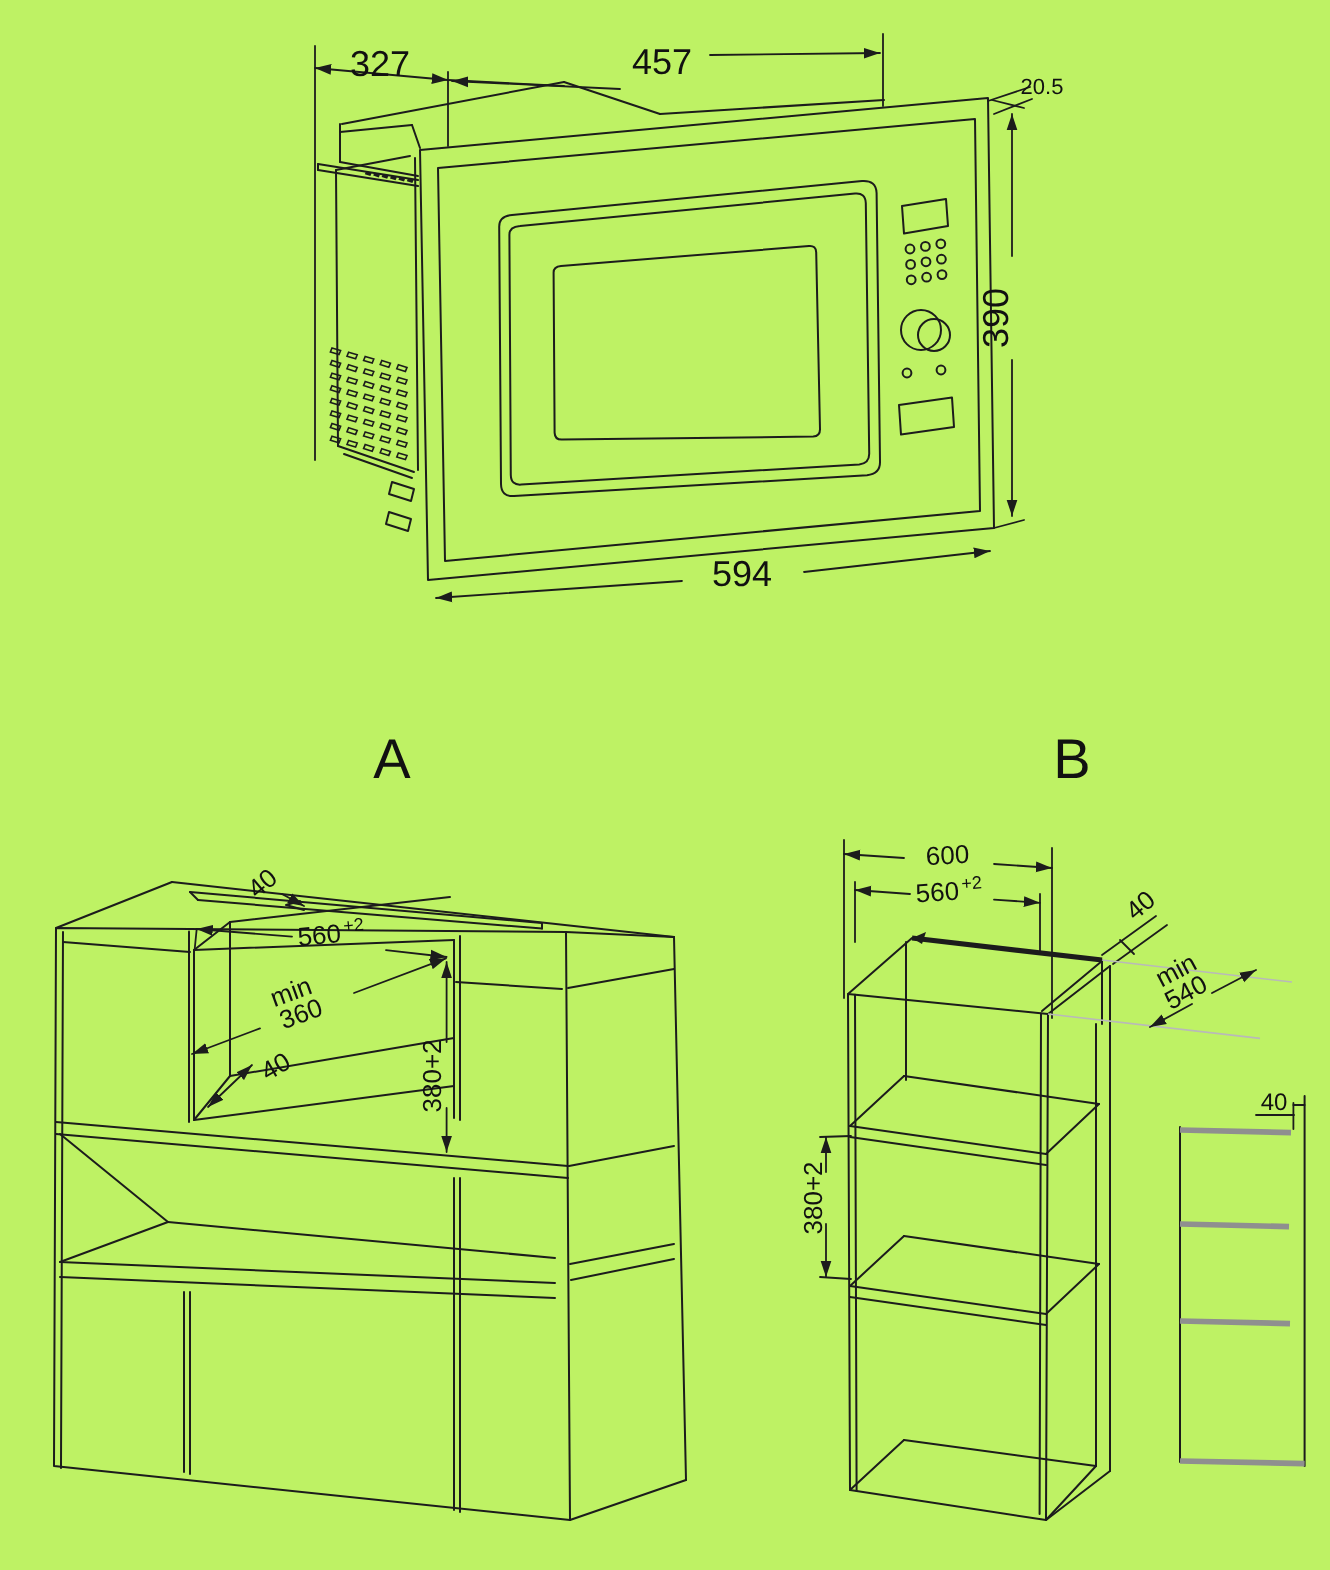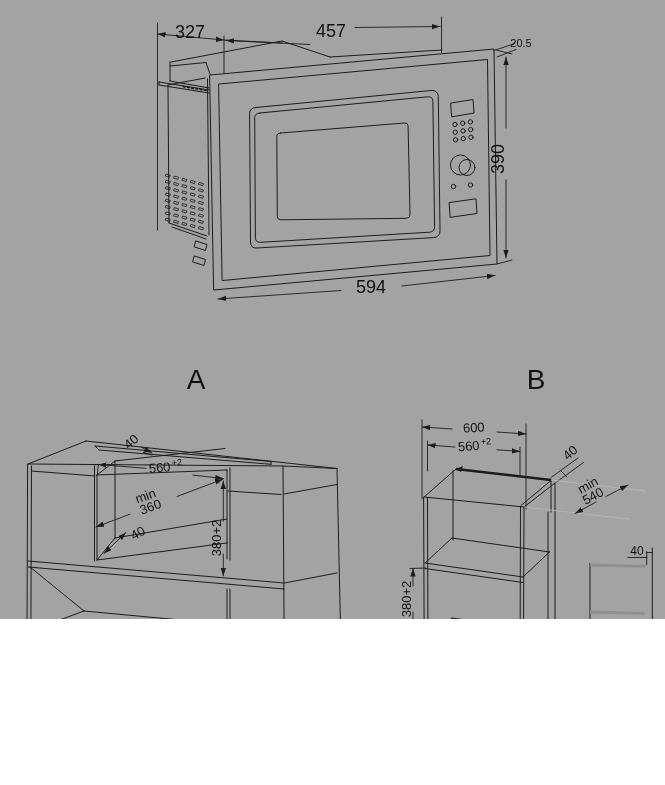--- a/index.html
+++ b/index.html
@@ -1,16 +1,16 @@
 <!DOCTYPE html>
 <html><head>
 <meta charset="utf-8">
 <style>
   html,body{margin:0;padding:0;background:#ffffff;}
-  .page{width:665px;height:619px;background:#a3a3a3;position:relative;overflow:hidden;
+  .page{width:665px;height:785px;background:#bef264;position:relative;overflow:hidden;
         font-family:"Liberation Sans", sans-serif;}
   svg{display:block;}
   .ln{stroke:#1c1c1c;stroke-width:1;fill:none;stroke-linejoin:round;stroke-linecap:round;}
   .dim{stroke:#1c1c1c;stroke-width:0.9;fill:none;stroke-linecap:round;}
   .thick{stroke:#1c1c1c;stroke-width:2.6;fill:none;stroke-linecap:butt;}
   .gray{stroke:#8f8f8f;stroke-width:2.8;fill:none;stroke-linecap:butt;}
   .faint{stroke:#b9b9b9;stroke-width:0.8;fill:none;}
   .fill{fill:#1c1c1c;stroke:none;}
   text{fill:#111111;font-family:"Liberation Sans", sans-serif;}
   .t18{font-size:18px;} .t13{font-size:13px;} .t12{font-size:12px;}

